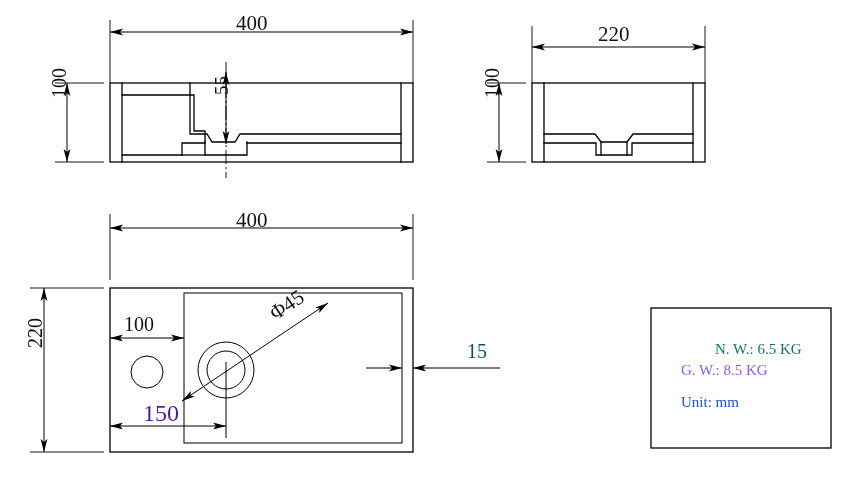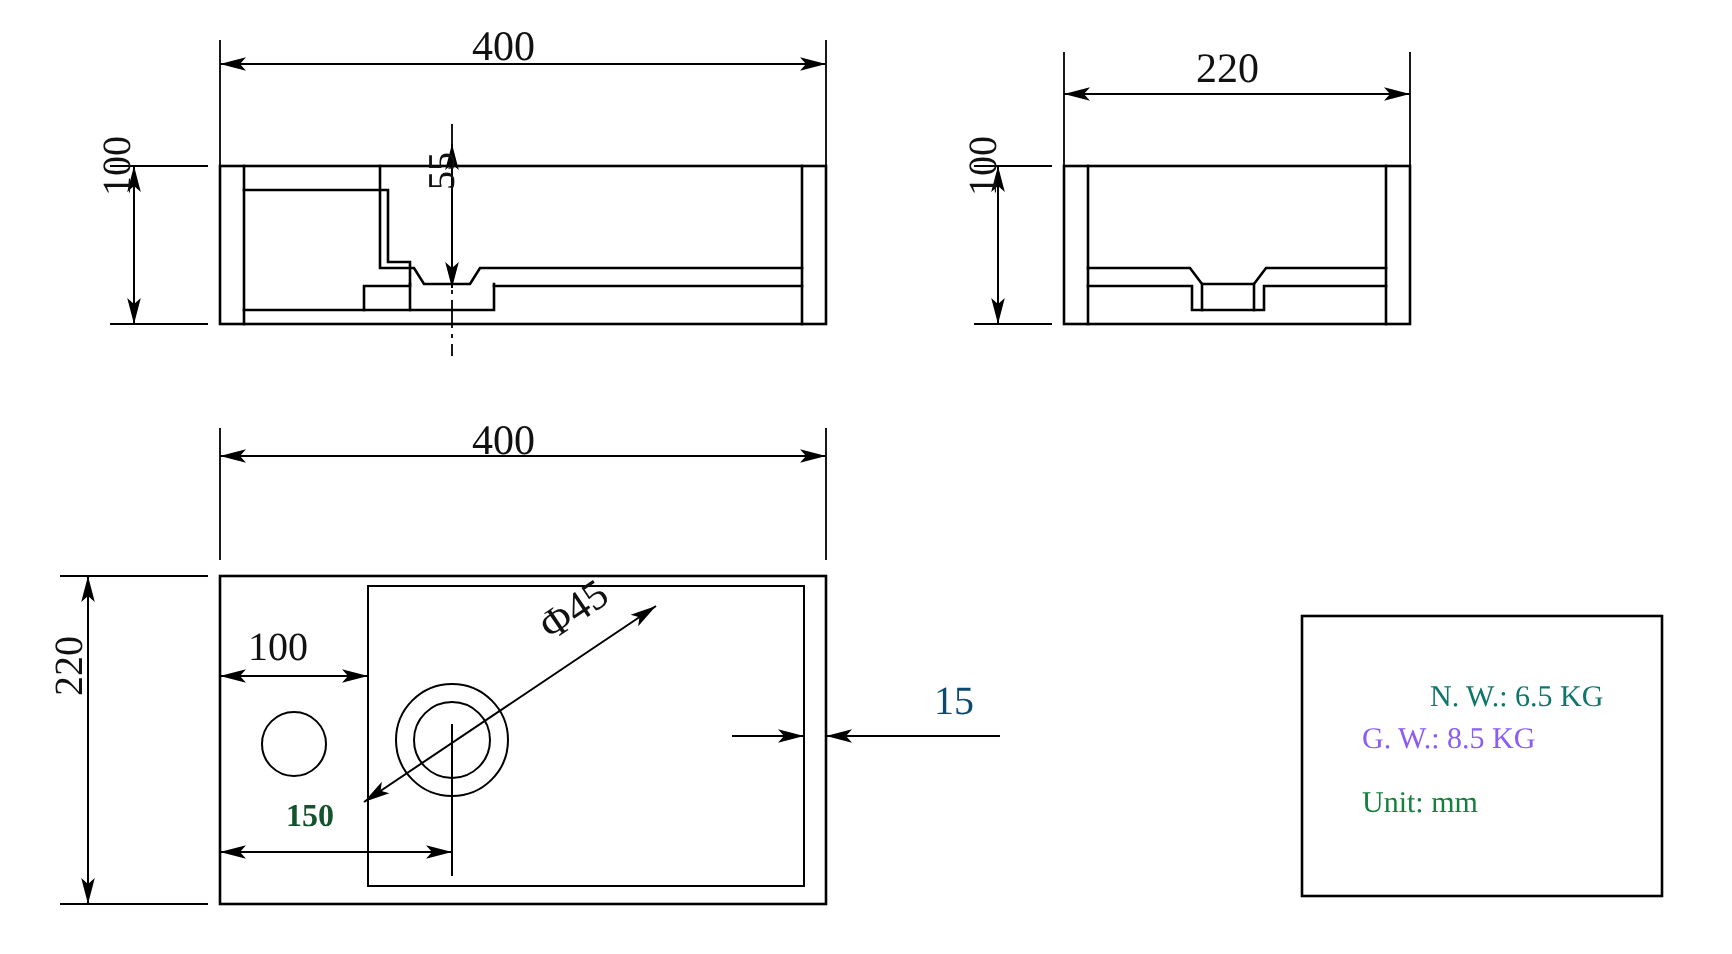--- a/index.html
+++ b/index.html
@@ -173,25 +173,25 @@
   <div style="position:absolute;left:598px;top:22px;font-size:21px;color:#111;">220</div>
 
   <div style="position:absolute;left:481px;top:98px;font-size:20px;color:#111;transform:rotate(-90deg);transform-origin:left top;">100</div>
 
   <div style="position:absolute;left:236px;top:208px;font-size:21px;color:#111;">400</div>
 
   <div style="position:absolute;left:24px;top:348px;font-size:20px;color:#111;transform:rotate(-90deg);transform-origin:left top;">220</div>
 
   <div style="position:absolute;left:124px;top:313px;font-size:20px;color:#111;">100</div>
 
-  <div style="position:absolute;left:143px;top:400px;font-size:16px;color:#14532d;font-weight:bold;">150</div>
+  <div style="position:absolute;left:143px;top:400px;font-size:24px;color:#4c1d95;">150</div>
 
   <div style="position:absolute;left:265px;top:305px;font-size:21px;color:#111;transform:rotate(-34deg);transform-origin:left top;">Φ45</div>
 
   <div style="position:absolute;left:467px;top:340px;font-size:20px;color:#0c4a6e;">15</div>
 
   <div style="position:absolute;left:715px;top:330px;font-size:15px;color:#0f766e;margin-top:11px;">N. W.: 6.5 KG</div>
 
   <div style="position:absolute;left:681px;top:362px;font-size:15px;color:#8b5cf6;">G. W.: 8.5 KG</div>
 
-  <div style="position:absolute;left:681px;top:394px;font-size:15px;color:#15803d;">Unit: mm</div>
+  <div style="position:absolute;left:681px;top:394px;font-size:15px;color:#1d4ed8;">Unit: mm</div>
 
 </div>
 
 </body></html>

